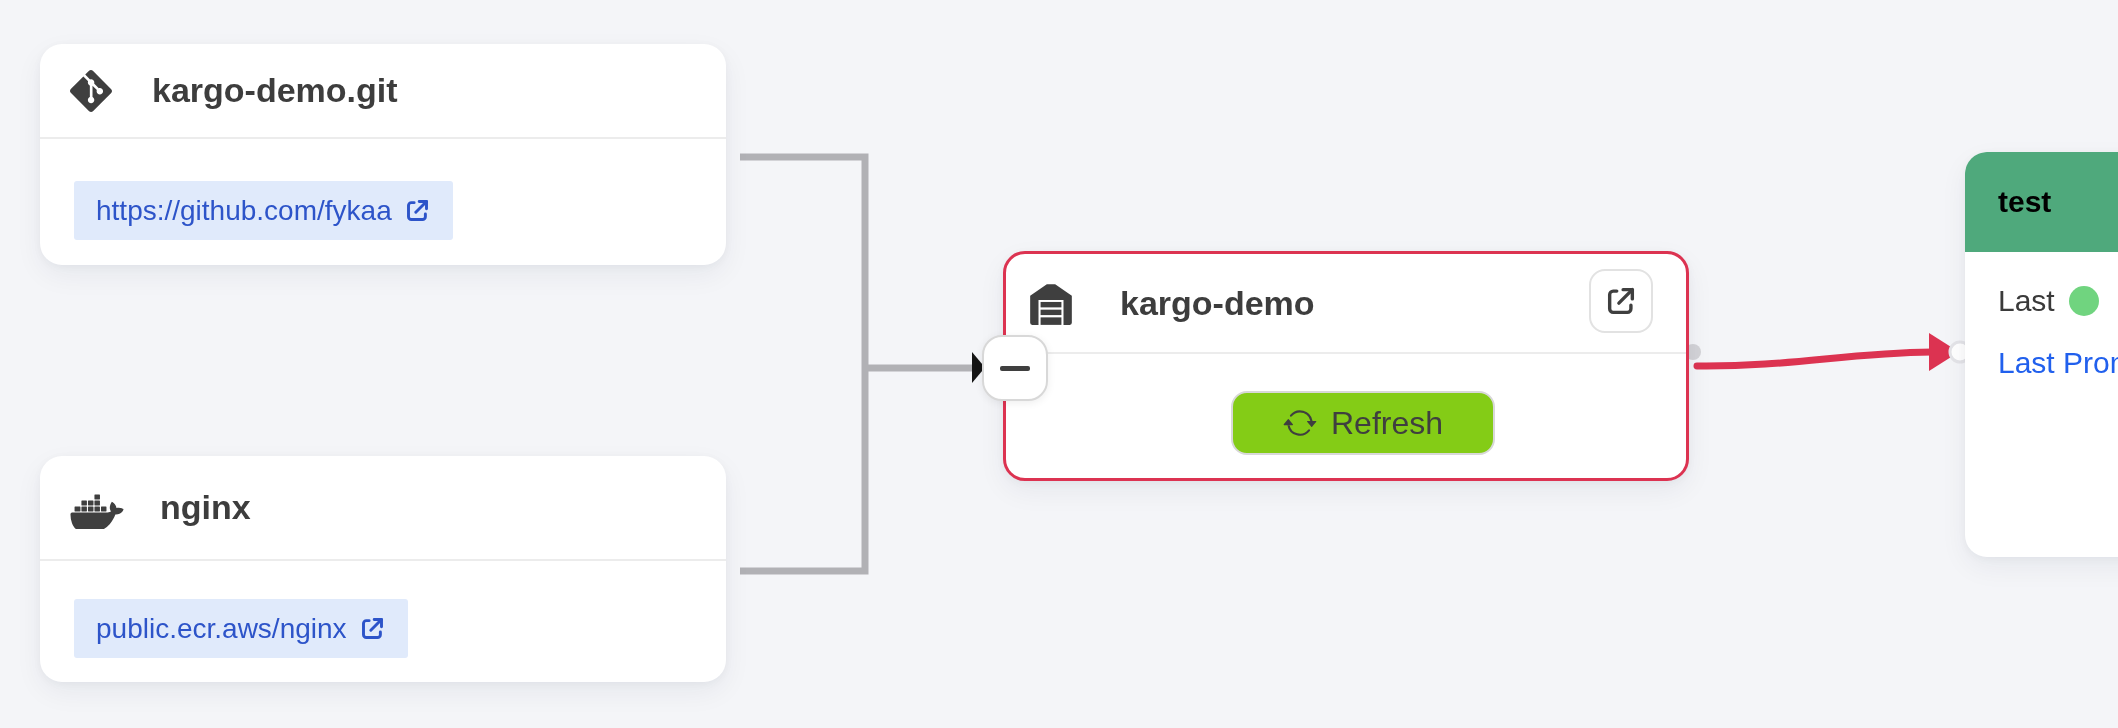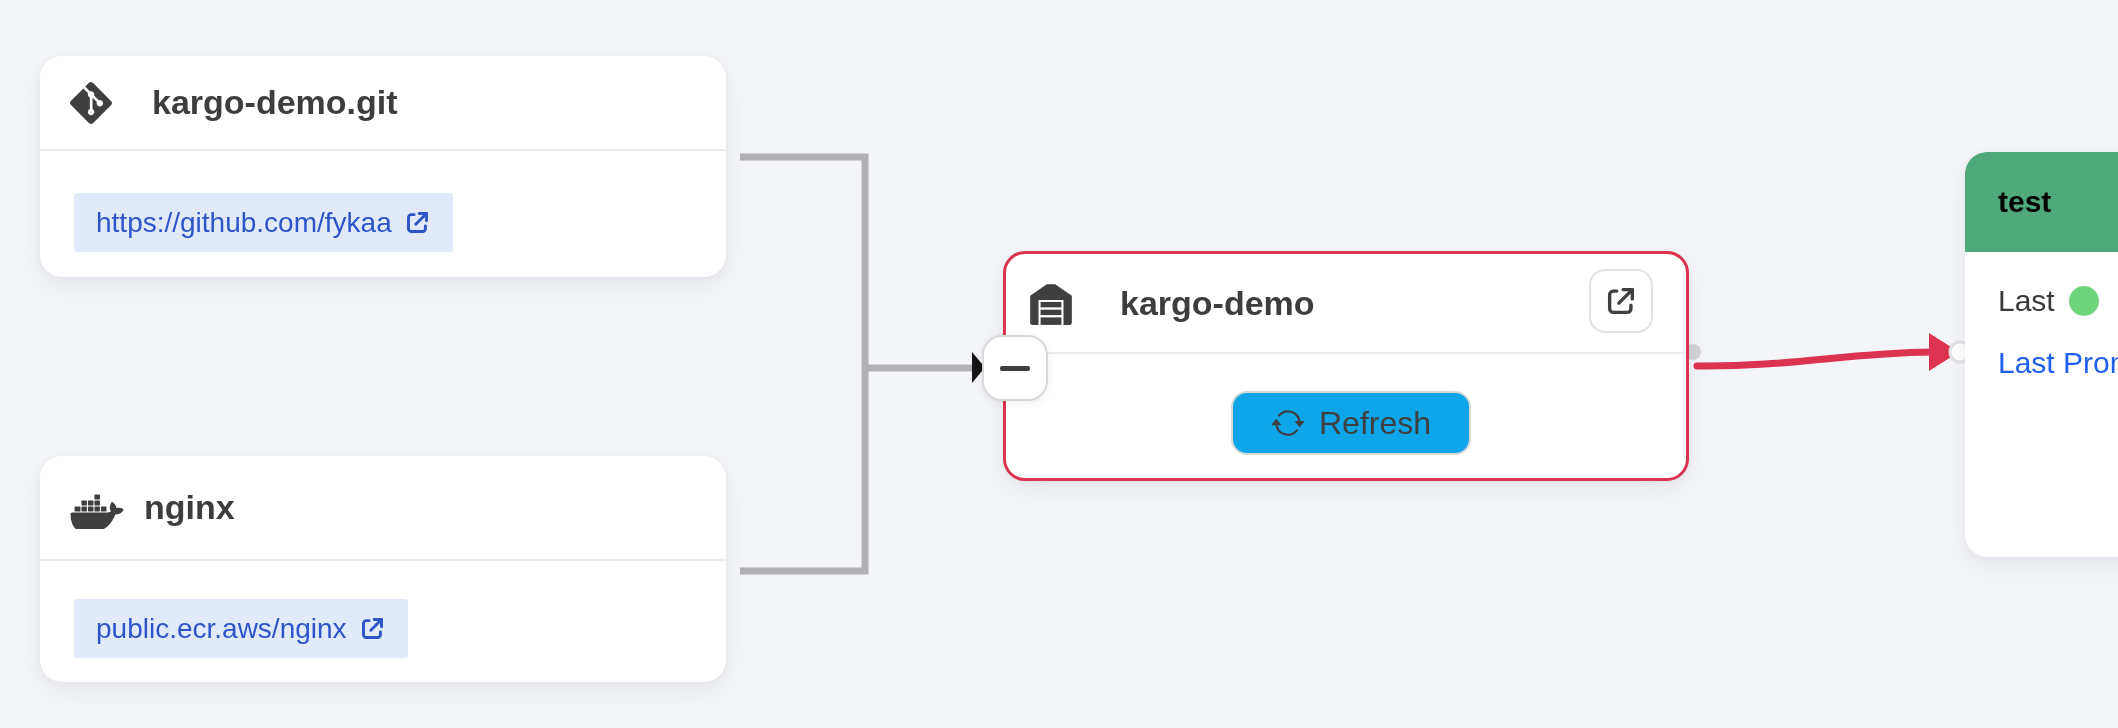--- a/index.html
+++ b/index.html
@@ -73,26 +73,26 @@
     justify-content: center;
     background: #ffffff;
     border: 2px solid #e2e2e2;
     border-radius: 16px;
     box-sizing: border-box;
     cursor: pointer;
   }
   #refresh-btn {
     position: absolute;
     left: 225px; top: 137px;
-    width: 240px; height: 64px;
+    width: 264px; height: 64px;
     display: flex;
     align-items: center;
     justify-content: center;
     gap: 14px;
-    background: #0ea5e9;
+    background: #84cc16;
     border: 2px solid #d8d8d8;
     border-radius: 16px;
     box-sizing: border-box;
     font-size: 32px;
     color: #3f3f3f;
     cursor: pointer;
   }
   #collapse-btn {
     position: absolute;
     left: 982px; top: 335px;
@@ -166,39 +166,39 @@
   <svg id="edges" width="2118" height="728" viewBox="0 0 2118 728">
     <path d="M740 157 H865 V571 H740" fill="none" stroke="#b1b1b5" stroke-width="7"></path>
     <path d="M865 368 H972" fill="none" stroke="#b1b1b5" stroke-width="7"></path>
     <polygon points="972,352 972,383 985,367.5" fill="#151515"></polygon>
     <circle cx="1693" cy="352" r="8" fill="#d3d3d7"></circle>
     <path d="M1697 366 C1790 367, 1845 353, 1932 352" fill="none" stroke="#dc3351" stroke-width="7" stroke-linecap="round"></path>
     <polygon points="1929,333 1929,371 1959,352" fill="#dc3351"></polygon>
     <circle cx="1960" cy="352" r="10" fill="#ffffff" stroke="#e4e4e8" stroke-width="3"></circle>
   </svg>
 
-  <div class="card" style="left:40px; top:44px; width:686px; height:221px;margin-top:12px;">
+  <div class="card" style="left:40px; top:44px; width:686px; height:221px;">
     <div class="card-header" style="height:95px; gap:40px;">
       <svg class="icon-svg" width="42" height="42" viewBox="0 0 24 24">
         <path fill="#3f3f3f" d="M23.546 10.93 13.067.452c-.604-.603-1.582-.603-2.188 0L8.708 2.627l2.76 2.76c.645-.215 1.379-.07 1.889.441.516.515.658 1.258.438 1.9l2.658 2.66c.645-.223 1.387-.078 1.9.435.721.72.721 1.884 0 2.604-.719.719-1.881.719-2.6 0-.539-.541-.674-1.337-.404-1.996L12.86 8.955v6.525c.176.086.342.203.488.348.713.721.713 1.883 0 2.6-.719.721-1.889.721-2.609 0-.719-.719-.719-1.879 0-2.598.182-.18.387-.316.605-.406V8.835c-.217-.091-.424-.222-.6-.401-.545-.545-.676-1.342-.396-2.009L7.636 3.7.45 10.881c-.6.605-.6 1.584 0 2.189l10.48 10.477c.604.604 1.582.604 2.186 0l10.43-10.43c.605-.603.605-1.582 0-2.187"></path>
       </svg>
       <div class="card-title">kargo-demo.git</div>
     </div>
     <div class="chip" style="left:34px; top:137px;">
       <span>https://github.com/fykaa</span>
       <svg class="icon-svg" width="27" height="27" viewBox="0 0 24 24" fill="none" stroke="#2d54c9" stroke-width="2.6" stroke-linecap="round" stroke-linejoin="round">
         <path d="M9 5H6.5A2.5 2.5 0 0 0 4 7.5v10A2.5 2.5 0 0 0 6.5 20h10a2.5 2.5 0 0 0 2.5-2.5V15"></path>
         <path d="M13.5 4H20v6.5"></path>
         <path d="M20 4 10.5 13.5"></path>
       </svg>
     </div>
   </div>
 
   <div class="card" style="left:40px; top:456px; width:686px; height:226px;">
-    <div class="card-header" style="height:105px; gap:20px;">
+    <div class="card-header" style="height:105px; gap:36px;">
       <svg class="icon-svg" width="54" height="42" viewBox="0 0 24 19">
         <path fill="#3f3f3f" d="M13.983 11.078h2.119a.186.186 0 0 0 .186-.185V9.006a.186.186 0 0 0-.186-.186h-2.119a.185.185 0 0 0-.185.185v1.888c0 .102.083.185.185.185m-2.954-5.43h2.118a.186.186 0 0 0 .186-.186V3.574a.186.186 0 0 0-.186-.185h-2.118a.185.185 0 0 0-.185.185v1.888c0 .102.082.185.185.185m0 2.716h2.118a.187.187 0 0 0 .186-.186V6.29a.186.186 0 0 0-.186-.185h-2.118a.185.185 0 0 0-.185.185v1.887c0 .102.082.186.185.186m-2.93 0h2.12a.186.186 0 0 0 .184-.186V6.29a.185.185 0 0 0-.185-.185H8.1a.185.185 0 0 0-.185.185v1.887c0 .102.083.186.185.186m-2.964 0h2.119a.186.186 0 0 0 .185-.186V6.29a.185.185 0 0 0-.185-.185H5.136a.186.186 0 0 0-.186.185v1.887c0 .102.084.186.186.186m5.893 2.715h2.118a.186.186 0 0 0 .186-.185V9.006a.186.186 0 0 0-.186-.186h-2.118a.185.185 0 0 0-.185.185v1.888c0 .102.082.185.185.185m-2.93 0h2.12a.185.185 0 0 0 .184-.185V9.006a.185.185 0 0 0-.184-.186h-2.12a.185.185 0 0 0-.184.185v1.888c0 .102.083.185.185.185m-2.964 0h2.119a.185.185 0 0 0 .185-.185V9.006a.185.185 0 0 0-.184-.186h-2.12a.186.186 0 0 0-.186.186v1.887c0 .102.084.185.186.185m-2.92 0h2.12a.185.185 0 0 0 .184-.185V9.006a.185.185 0 0 0-.184-.186H2.03a.185.185 0 0 0-.184.185v1.888c0 .102.082.185.185.185M23.763 9.89c-.065-.051-.672-.51-1.954-.51-.338.001-.676.03-1.01.087-.248-1.7-1.653-2.53-1.716-2.566l-.344-.199-.226.327c-.284.438-.49.922-.612 1.43-.23.97-.09 1.882.403 2.661-.595.332-1.55.413-1.744.42H.751a.751.751 0 0 0-.75.748 11.376 11.376 0 0 0 .692 4.062c.545 1.428 1.355 2.48 2.41 3.124 1.18.723 3.1 1.137 5.275 1.137.983.003 1.963-.086 2.93-.266a12.248 12.248 0 0 0 3.823-1.389 10.497 10.497 0 0 0 2.61-2.136c1.252-1.418 1.998-2.997 2.553-4.4h.221c1.372 0 2.215-.549 2.68-1.009.309-.293.55-.65.707-1.046l.098-.288z"></path>
       </svg>
       <div class="card-title">nginx</div>
     </div>
     <div class="chip" style="left:34px; top:143px;">
       <span>public.ecr.aws/nginx</span>
       <svg class="icon-svg" width="27" height="27" viewBox="0 0 24 24" fill="none" stroke="#2d54c9" stroke-width="2.6" stroke-linecap="round" stroke-linejoin="round">
         <path d="M9 5H6.5A2.5 2.5 0 0 0 4 7.5v10A2.5 2.5 0 0 0 6.5 20h10a2.5 2.5 0 0 0 2.5-2.5V15"></path>
         <path d="M13.5 4H20v6.5"></path>

